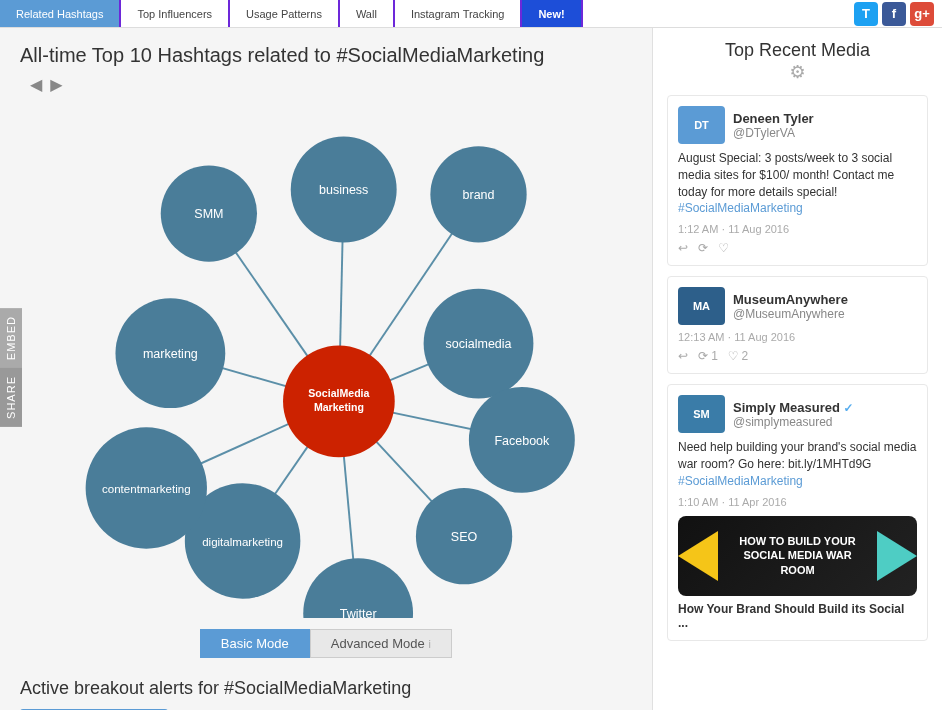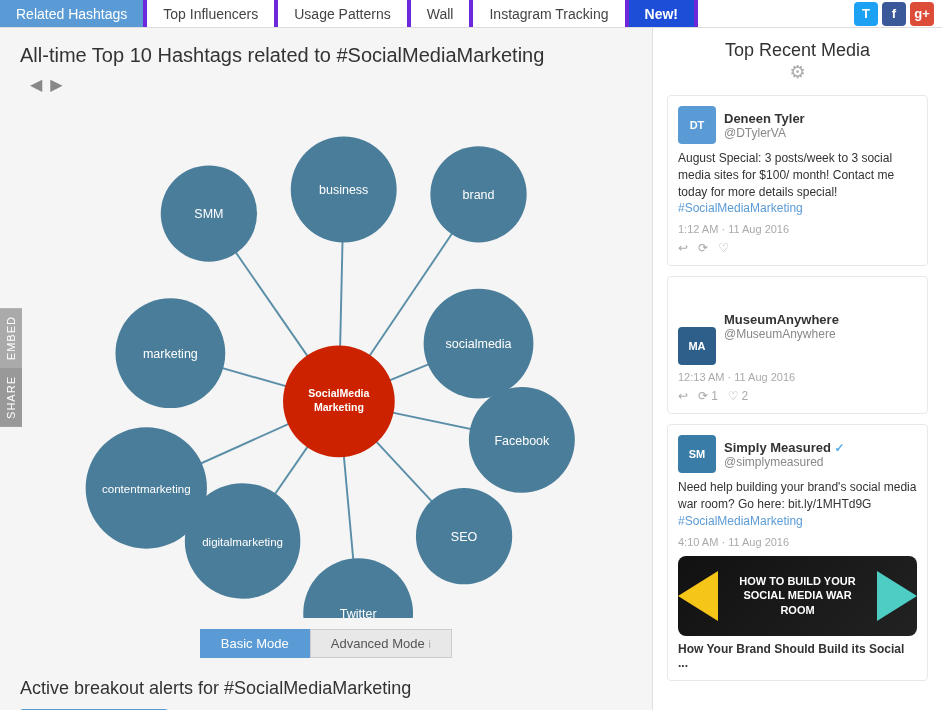--- a/index.html
+++ b/index.html
@@ -1,20 +1,20 @@
 <!DOCTYPE html>
 <html><head>
   <meta charset="utf-8">
   <style>
     * { box-sizing: border-box; margin: 0; padding: 0; }
     body { font-family: Arial, sans-serif; background: #f5f5f5; font-size: 13px; color: #333; width: 942px; overflow-x: hidden; }
 
     
     .nav-bar { display: flex; align-items: stretch; background: #fff; border-bottom: 1px solid #ddd; height: 28px; }
-    .nav-tab { padding: 5px 16px; font-size: 14px; cursor: pointer; display: flex; align-items: center; color: #444; border-right: 4px solid #6d28d9; }
+    .nav-tab { padding: 5px 16px; font-size: 11px; cursor: pointer; display: flex; align-items: center; color: #444; border-right: 2px solid #6d28d9; }
     .nav-tab.active { background: #5b9bd5; color: #fff; }
     .nav-tab.wall { color: #444; }
     .nav-tab.new { background: #1d4ed8; color: #fff; font-weight: bold; text-align: right; }
     .nav-social { margin-left: auto; display: flex; align-items: center; gap: 4px; padding-right: 8px; }
     .social-icon { width: 24px; height: 24px; border-radius: 4px; display: flex; align-items: center; justify-content: center; color: #fff; font-size: 13px; font-weight: bold; cursor: pointer; }
     .social-icon.twitter { background: #1da1f2; }
     .social-icon.facebook { background: #3b5998; }
     .social-icon.gplus { background: #dd4b39; }
 
     
@@ -48,22 +48,22 @@
     .email-btn { background: #5b9bd5; color: #fff; border: none; padding: 6px 14px; font-size: 12px; cursor: pointer; border-radius: 3px; display: flex; align-items: center; gap: 6px; }
 
     
     .right-panel-header { display: flex; align-items: center; justify-content: space-between; margin-bottom: 12px; flex-direction: column; }
     .right-panel-title { font-size: 18px; font-weight: normal; color: #333; }
     .gear-icon { color: #aaa; font-size: 18px; cursor: pointer; }
 
     
     .tweet-card { background: #fff; border: 1px solid #e8e8e8; border-radius: 4px; padding: 10px; margin-bottom: 10px; }
     .tweet-user { display: flex; align-items: center; gap: 8px; margin-bottom: 6px; }
-    .avatar { width: 38px; height: 38px; border-radius: 4px; background: #5b9bd5; display: flex; align-items: center; justify-content: center; color: #fff; font-size: 11px; font-weight: bold; overflow: hidden; }
-    .avatar.museum { background: #2d5f8a; margin-top: 40px; }
+    .avatar { width: 47px; height: 38px; border-radius: 4px; background: #5b9bd5; display: flex; align-items: center; justify-content: center; color: #fff; font-size: 11px; font-weight: bold; overflow: hidden; }
+    .avatar.museum { background: #2d5f8a; }
     .avatar.simply { background: #3a7ca8; }
     .user-info .name { font-weight: bold; font-size: 13px; color: #333; }
     .user-info .name .verified { color: #55acee; font-size: 12px; }
     .user-info .handle { color: #888; font-size: 12px; }
     .tweet-text { font-size: 12px; color: #333; line-height: 1.4; margin-bottom: 6px; }
     .tweet-text a, .tweet-link { color: #5b9bd5; }
     .tweet-time { font-size: 11px; color: #aaa; margin-bottom: 6px; }
     .tweet-actions { display: flex; gap: 10px; align-items: center; font-size: 12px; color: #aaa; }
     .tweet-action { display: flex; align-items: center; gap: 3px; cursor: pointer; }
 
@@ -220,21 +220,21 @@
           <div class="name">
             <span>Simply Measured</span>
             <span class="verified"> ✓</span>
           </div>
           <div class="handle">@simplymeasured</div>
         </div>
       </div>
       <div class="tweet-text">
         <span>Need help building your brand's social media war room? Go here: bit.ly/1MHTd9G </span><span class="tweet-link">#SocialMediaMarketing</span>
       </div>
-      <div class="tweet-time">4:10 AM · 11 Aug 2016</div>
+      <div class="tweet-time">1:10 AM · 11 Apr 2016</div>
 
       <div class="media-image">
         <div class="media-image-inner">
           <div class="media-arrows">
             <div class="arrow-left"></div>
             <div style="color:#fff; font-size:11px; font-weight:bold; text-align:center; line-height:1.3;">HOW TO
 BUILD YOUR
 SOCIAL MEDIA
 WAR ROOM</div>
             <div class="arrow-right"></div>

